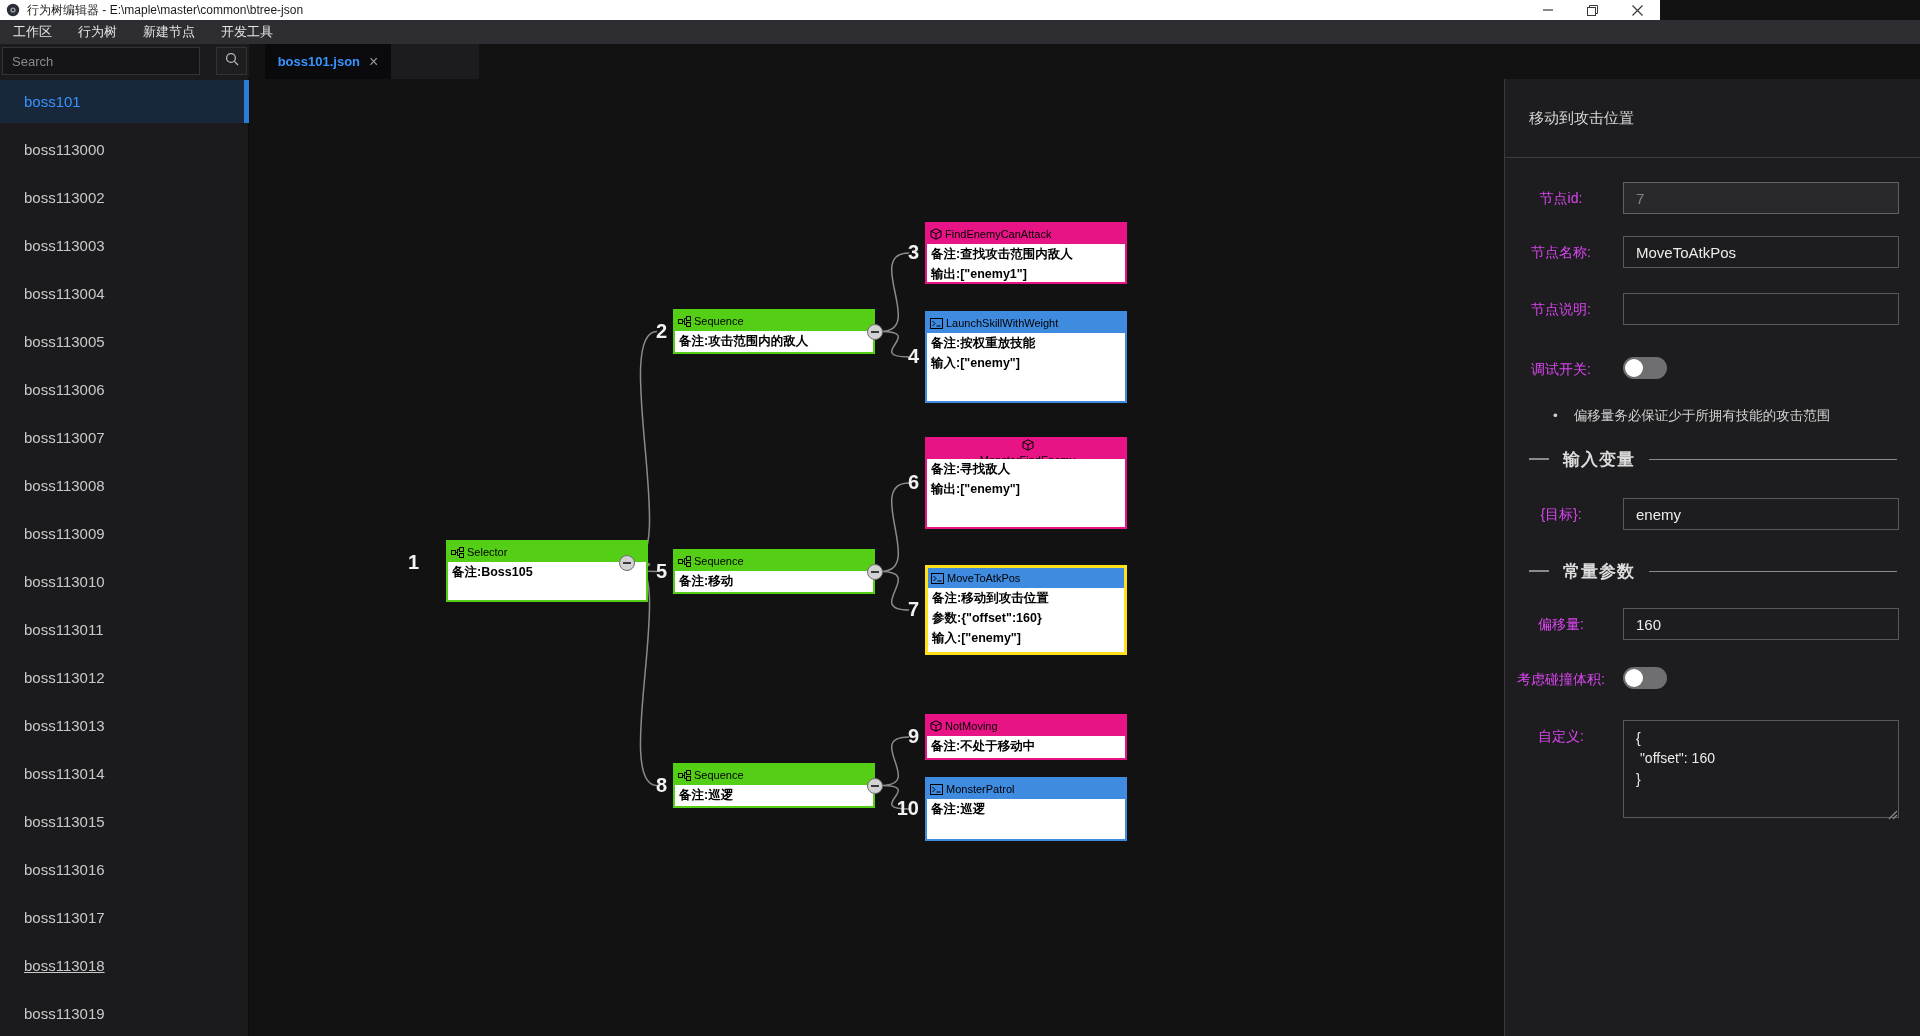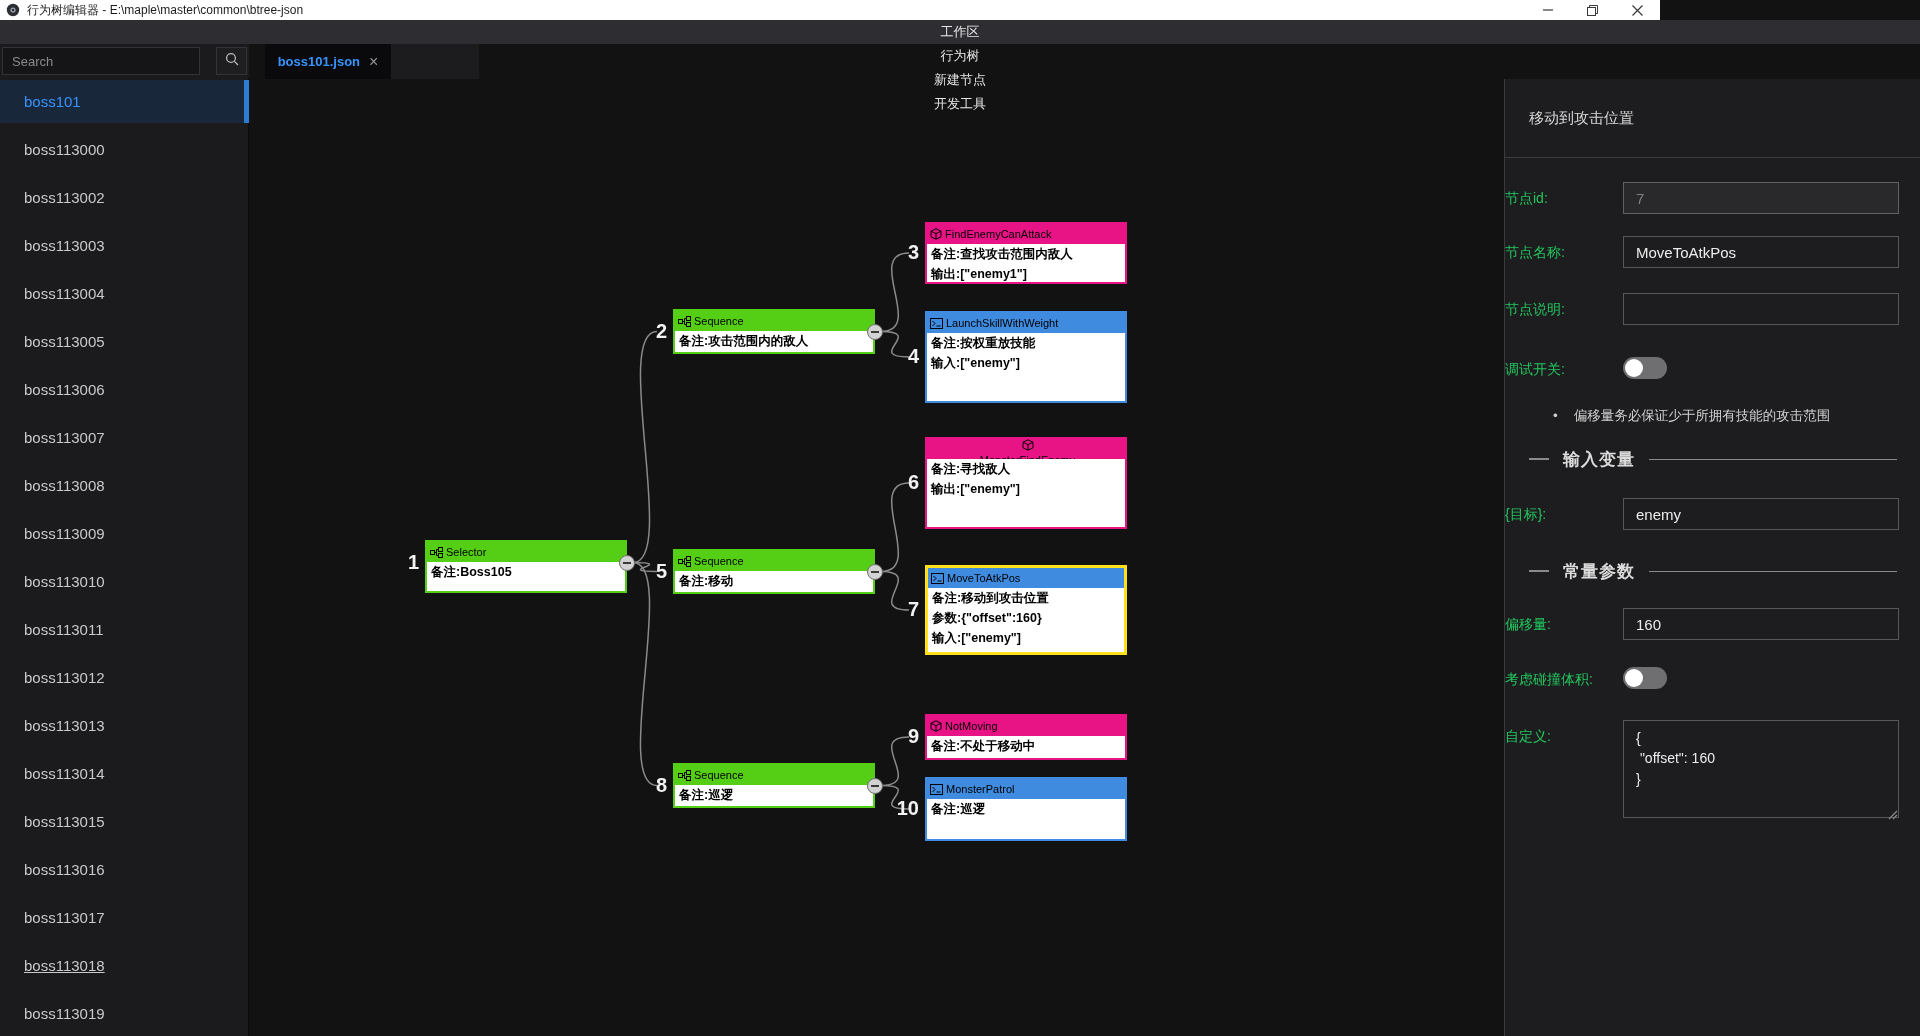--- a/index.html
+++ b/index.html
@@ -10,21 +10,21 @@
   
   .titlebar { position:absolute; left:0; top:0; width:1660px; height:20px; background:#ffffff;
     display:flex; align-items:center; z-index:30; }
   .titlebar .app-ico { margin-left:6px; display:flex; }
   .titlebar .ttl { margin-left:7px; font-size:12px; color:#1c1c1c; }
   .winbtns { position:absolute; right:0; top:0; height:20px; display:flex; }
   .winbtn { width:45px; height:20px; display:flex; align-items:center; justify-content:center; }
 
   
   .menubar { position:absolute; left:0; top:20px; width:1920px; height:24px; background:#2d2d32;
-    display:flex; align-items:center; z-index:30;flex-direction:column; }
+    display:flex; align-items:center; z-index:30; }
   .menu-item { color:#e6e6e6; font-size:13px; padding:0 13px; height:24px; line-height:24px; }
 
   
   .sidebar { position:absolute; left:0; top:44px; width:249px; height:992px; background:#1b1b1d;
     z-index:20; border-right:1px solid #0c0c0c; }
   .searchrow { position:absolute; left:0; top:0; width:249px; height:34px; display:flex;
     align-items:center; padding:0 2px; gap:16px; background:#1b1b1d; }
   .searchrow input { flex:1; height:28px; background:#151517; border:1px solid #333336;
     color:#bdbdbd; font-size:13px; padding:0 9px; outline:none; font-family:inherit; }
   .searchrow input::placeholder { color:#8a8a8a; }
@@ -59,21 +59,21 @@
     justify-content:center; cursor:pointer; }
   .bt-port::after { content:""; width:8px; height:2px; background:#3a3a3a; }
 
   
   .panel { position:absolute; left:1504px; top:79px; width:416px; height:957px; background:#1d1d1f;
     border-left:1px solid #3a3a3c; z-index:20;text-decoration:underline; }
   .panel-title { position:absolute; left:24px; top:0; height:78px; display:flex; align-items:center;
     color:#d8d8d8; font-size:15px; }
   .panel-divider { position:absolute; left:0; top:78px; width:416px; height:1px; background:#3c3c3e; }
   .prow { position:absolute; left:0; width:416px; }
-  .prow .plabel { position:absolute; left:0; top:0; width:112px; text-align:left; color:#22c55e;
+  .prow .plabel { position:absolute; left:0; top:0; width:112px; text-align:center; color:#d946ef;
     font-size:14px; line-height:32px; }
   .prow .pinput { position:absolute; left:118px; top:0; width:276px; height:32px; background:transparent;
     border:1px solid #58585a; color:#ececec; font-size:15px; padding:0 12px; outline:none;
     font-family:inherit; }
   .prow .pinput:disabled { background:#29292b; border-color:#606062; color:#828282; }
   .prow .ptextarea { position:absolute; left:118px; top:0; width:276px; height:98px; background:transparent;
     border:1px solid #58585a; color:#ececec; font-size:14px; line-height:1.45; padding:7px 12px;
     outline:none; resize:none; font-family:inherit; }
   .resize-grip { position:absolute; left:383px; width:10px; height:10px; pointer-events:none; }
   .toggle { position:absolute; left:118px; top:4px; width:44px; height:22px; border-radius:11px;
@@ -135,21 +135,21 @@
       <path d="M 633 562.5 C 678 562.5, 612 571.5, 657 571.5" stroke="#8a8a8a" stroke-width="1.5" fill="none"></path>
       <path d="M 633 562.5 C 678 562.5, 612 785.5, 657 785.5" stroke="#8a8a8a" stroke-width="1.5" fill="none"></path>
       <path d="M 881 331.5 C 926 331.5, 864 253, 909 253" stroke="#8a8a8a" stroke-width="1.5" fill="none"></path>
       <path d="M 881 331.5 C 926 331.5, 864 357, 909 357" stroke="#8a8a8a" stroke-width="1.5" fill="none"></path>
       <path d="M 881 571.5 C 926 571.5, 864 483, 909 483" stroke="#8a8a8a" stroke-width="1.5" fill="none"></path>
       <path d="M 881 571.5 C 926 571.5, 864 610, 909 610" stroke="#8a8a8a" stroke-width="1.5" fill="none"></path>
       <path d="M 881 785.5 C 926 785.5, 864 737, 909 737" stroke="#8a8a8a" stroke-width="1.5" fill="none"></path>
       <path d="M 881 785.5 C 926 785.5, 864 809, 909 809" stroke="#8a8a8a" stroke-width="1.5" fill="none"></path>
     </svg>
   <div id="nodelayer">
-      <div class="bt-node" style="left: 425px; top: 540px; width: 202px; height: 53px; border: 2px solid rgb(85, 207, 22);">
+      <div class="bt-node" style="left: 446px; top: 540px; width: 202px; height: 62px; border: 2px solid rgb(85, 207, 22);">
         <div class="bt-head" style="background: rgb(85, 207, 22);">
           <span style="display: flex;">
             <svg width="13" height="11" viewBox="0 0 13 11" fill="none">
               <rect x="0.5" y="3.5" width="4" height="4" stroke="#000"></rect>
               <rect x="8.5" y="0.5" width="4" height="4" stroke="#000"></rect>
               <rect x="8.5" y="6.5" width="4" height="4" stroke="#000"></rect>
               <path d="M4.5 5.5 H6.5 M6.5 2.5 V8.5 M6.5 2.5 H8.5 M6.5 8.5 H8.5" stroke="#000"></path>
             </svg>
           </span>
           <span class="nm">Selector</span>

